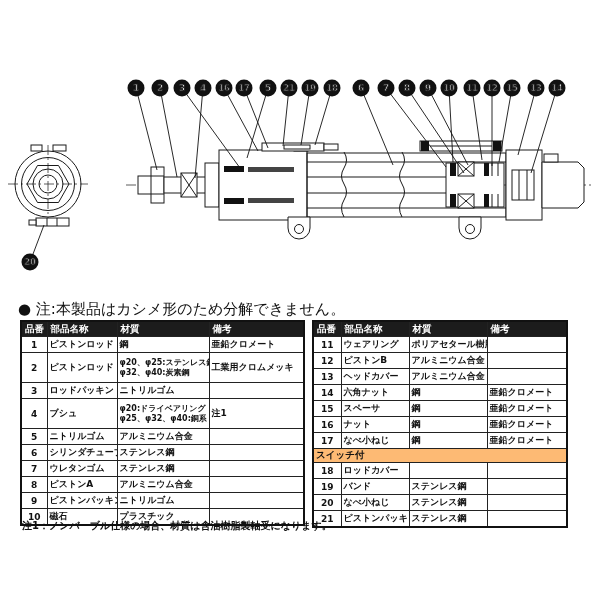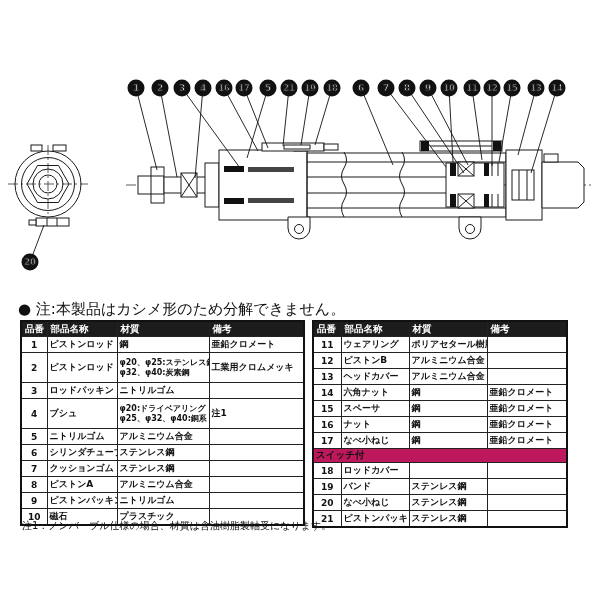--- a/index.html
+++ b/index.html
@@ -4,32 +4,32 @@
 <style>
   html,body{margin:0;padding:0;}
   body{width:600px;height:600px;background:#fff;font-family:"DejaVu Sans","Liberation Sans",sans-serif;overflow:hidden;}
   .canvas{position:relative;width:600px;height:600px;background:#fff;}
   svg text{font-family:"DejaVu Sans","Liberation Sans",sans-serif;}
   .ldr{stroke:#111;stroke-width:0.9;}
   .co{fill:#111;stroke:none;}
   .cot{fill:#fff;font-weight:bold;text-anchor:middle;}
   .cl{stroke:#333;stroke-width:0.8;stroke-dasharray:10 3 2 3;fill:none;}
   .note-top{position:absolute;left:18px;top:300px;font-size:15px;font-weight:normal;color:#111;white-space:nowrap;}
-  .note-bottom{position:absolute;left:22px;top:519px;font-size:10px;font-weight:normal;color:#111;white-space:nowrap;}
+  .note-bottom{position:absolute;left:22px;top:519px;font-size:10px;font-weight:bold;color:#111;white-space:nowrap;}
   table{position:absolute;border-collapse:collapse;table-layout:fixed;background:#fff;
         font-weight:bold;font-size:9px;color:#111;border:2px solid #111;}
   #left-table{left:20px;top:320px;width:283px;}
   #right-table{left:312px;top:320px;width:254px;}
   th,td{border:1px solid #222;padding:0 2px;white-space:nowrap;overflow:hidden;}
   th{background:#1c1c1c;color:#fff;text-align:left;font-size:9.5px;height:14px;padding-left:3px;}
   td{height:15px;}
   tr.dbl td{height:29px;}
   td.no{text-align:center;padding:0;}
   .m2{font-size:8px;line-height:1.2;}
-  tr.section td{background:#be185d;height:10px;font-size:9.5px;}
+  tr.section td{background:#fdba74;height:10px;font-size:9.5px;}
 </style>
 </head>
 <body>
 
 <div class="canvas">
 
   <svg width="600" height="245" viewBox="0 0 600 245" style="position:absolute;left:0;top:65px;">
     <g stroke="#1a1a1a" fill="none" stroke-width="1">
 
       <g>
@@ -237,21 +237,21 @@
           <td></td>
         </tr>
         <tr>
           <td class="no">6</td>
           <td>シリンダチューブ</td>
           <td>ステンレス鋼</td>
           <td></td>
         </tr>
         <tr>
           <td class="no">7</td>
-          <td>クッションゴム</td>
+          <td>ウレタンゴム</td>
           <td>ステンレス鋼</td>
           <td></td>
         </tr>
         <tr>
           <td class="no">8</td>
           <td>ピストンA</td>
           <td>アルミニウム合金</td>
           <td></td>
         </tr>
         <tr>

